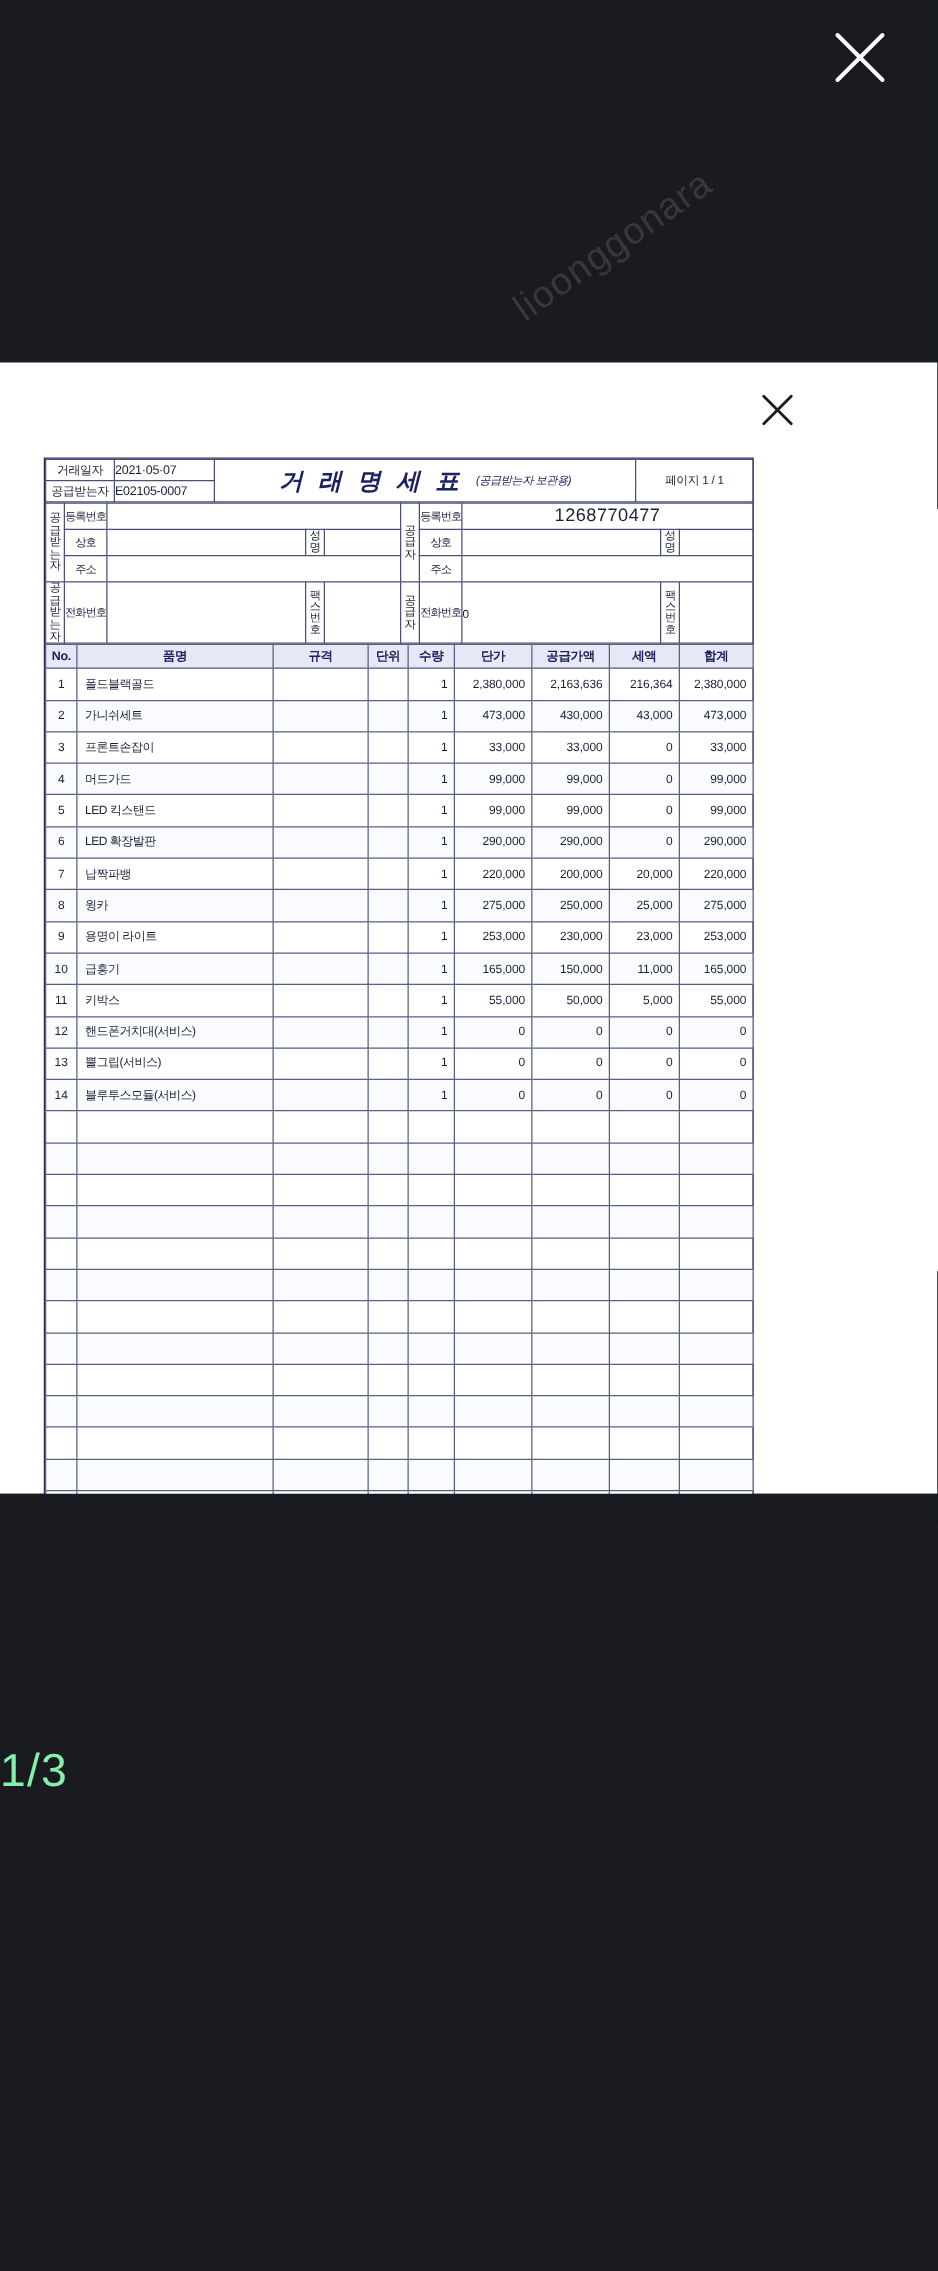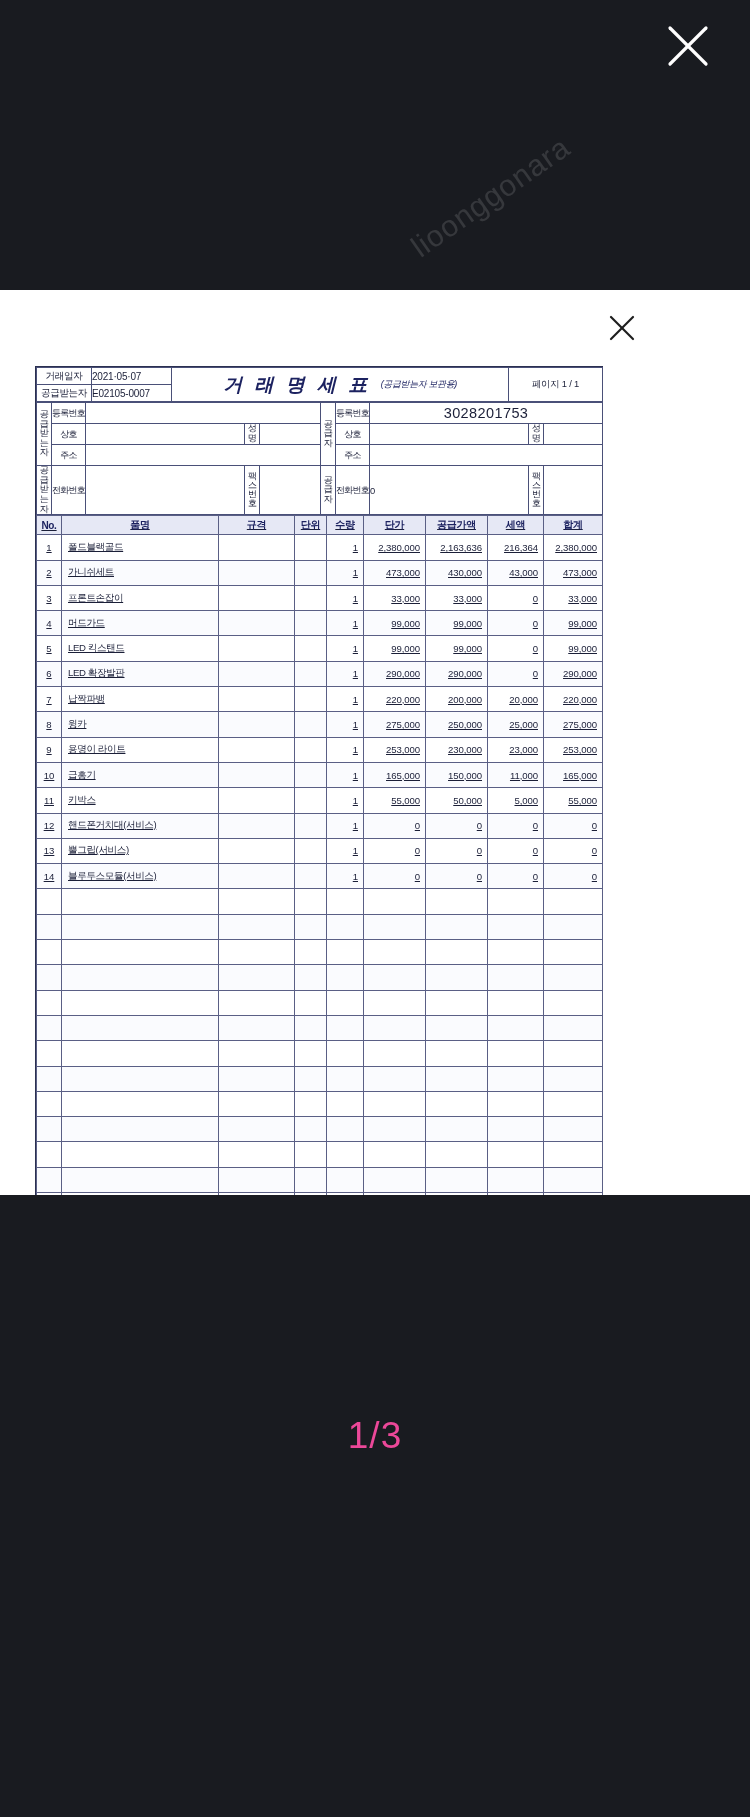--- a/index.html
+++ b/index.html
@@ -149,21 +149,21 @@
     letter-spacing: 0.4px;
     color: #111427;
   }
   .ghost {
     color: rgba(60,66,100,0.22);
     font-size: 9px;
     letter-spacing: 0.5px;
   }
 
   
-  .items { border-collapse: collapse; width: 100%; table-layout: fixed; text-decoration: underline; }
+  .items { border-collapse: collapse; width: 100%; table-layout: fixed; }
   .items td, .items th {
     border: 0.8px solid #5a5f85;
     font-weight: normal;
     color: #1b1f38;
   }
   .items thead th {
     background: #e6e8f5;
     height: 19px;
     font-size: 10px;
     font-weight: bold;
@@ -215,24 +215,24 @@
   
   .bottom-band {
     position: absolute;
     left: 0; top: 1195px;
     width: 750px; height: 622px;
     background: #191b20;
     overflow: hidden;
   }
   .pager {
     position: absolute;
-    left: 0; top: 220px;
+    left: 0; top: 201px;
     width: 100%;
-    text-align: center;
-    color: #ec4899;
+    text-align: left;
+    color: #86efac;
     font-size: 37px;
     font-weight: 400;
     letter-spacing: 1px;
   }
 </style>
 </head>
 <body>
 
 <div class="viewer">
 
@@ -296,21 +296,21 @@
           <col style="width:15px">
             <col style="width:59px">
         </colgroup>
         <tbody>
             <tr>
           <td class="v-label" rowspan="3">공급받는자</td>
           <td class="f-lbl">등록번호</td>
           <td class="f-val" colspan="3"></td>
           <td class="v-label" rowspan="3">공급자</td>
           <td class="f-lbl">등록번호</td>
-          <td class="f-val biznum" colspan="3">3028201753</td>
+          <td class="f-val biznum" colspan="3">1268770477</td>
         </tr>
         <tr>
           <td class="f-lbl">상호</td>
           <td class="f-val"></td>
           <td class="v-label">성명</td>
           <td class="f-val"></td>
           <td class="f-lbl">상호</td>
           <td class="f-val ghost"></td>
           <td class="v-label">성명</td>
           <td class="f-val ghost"></td>

